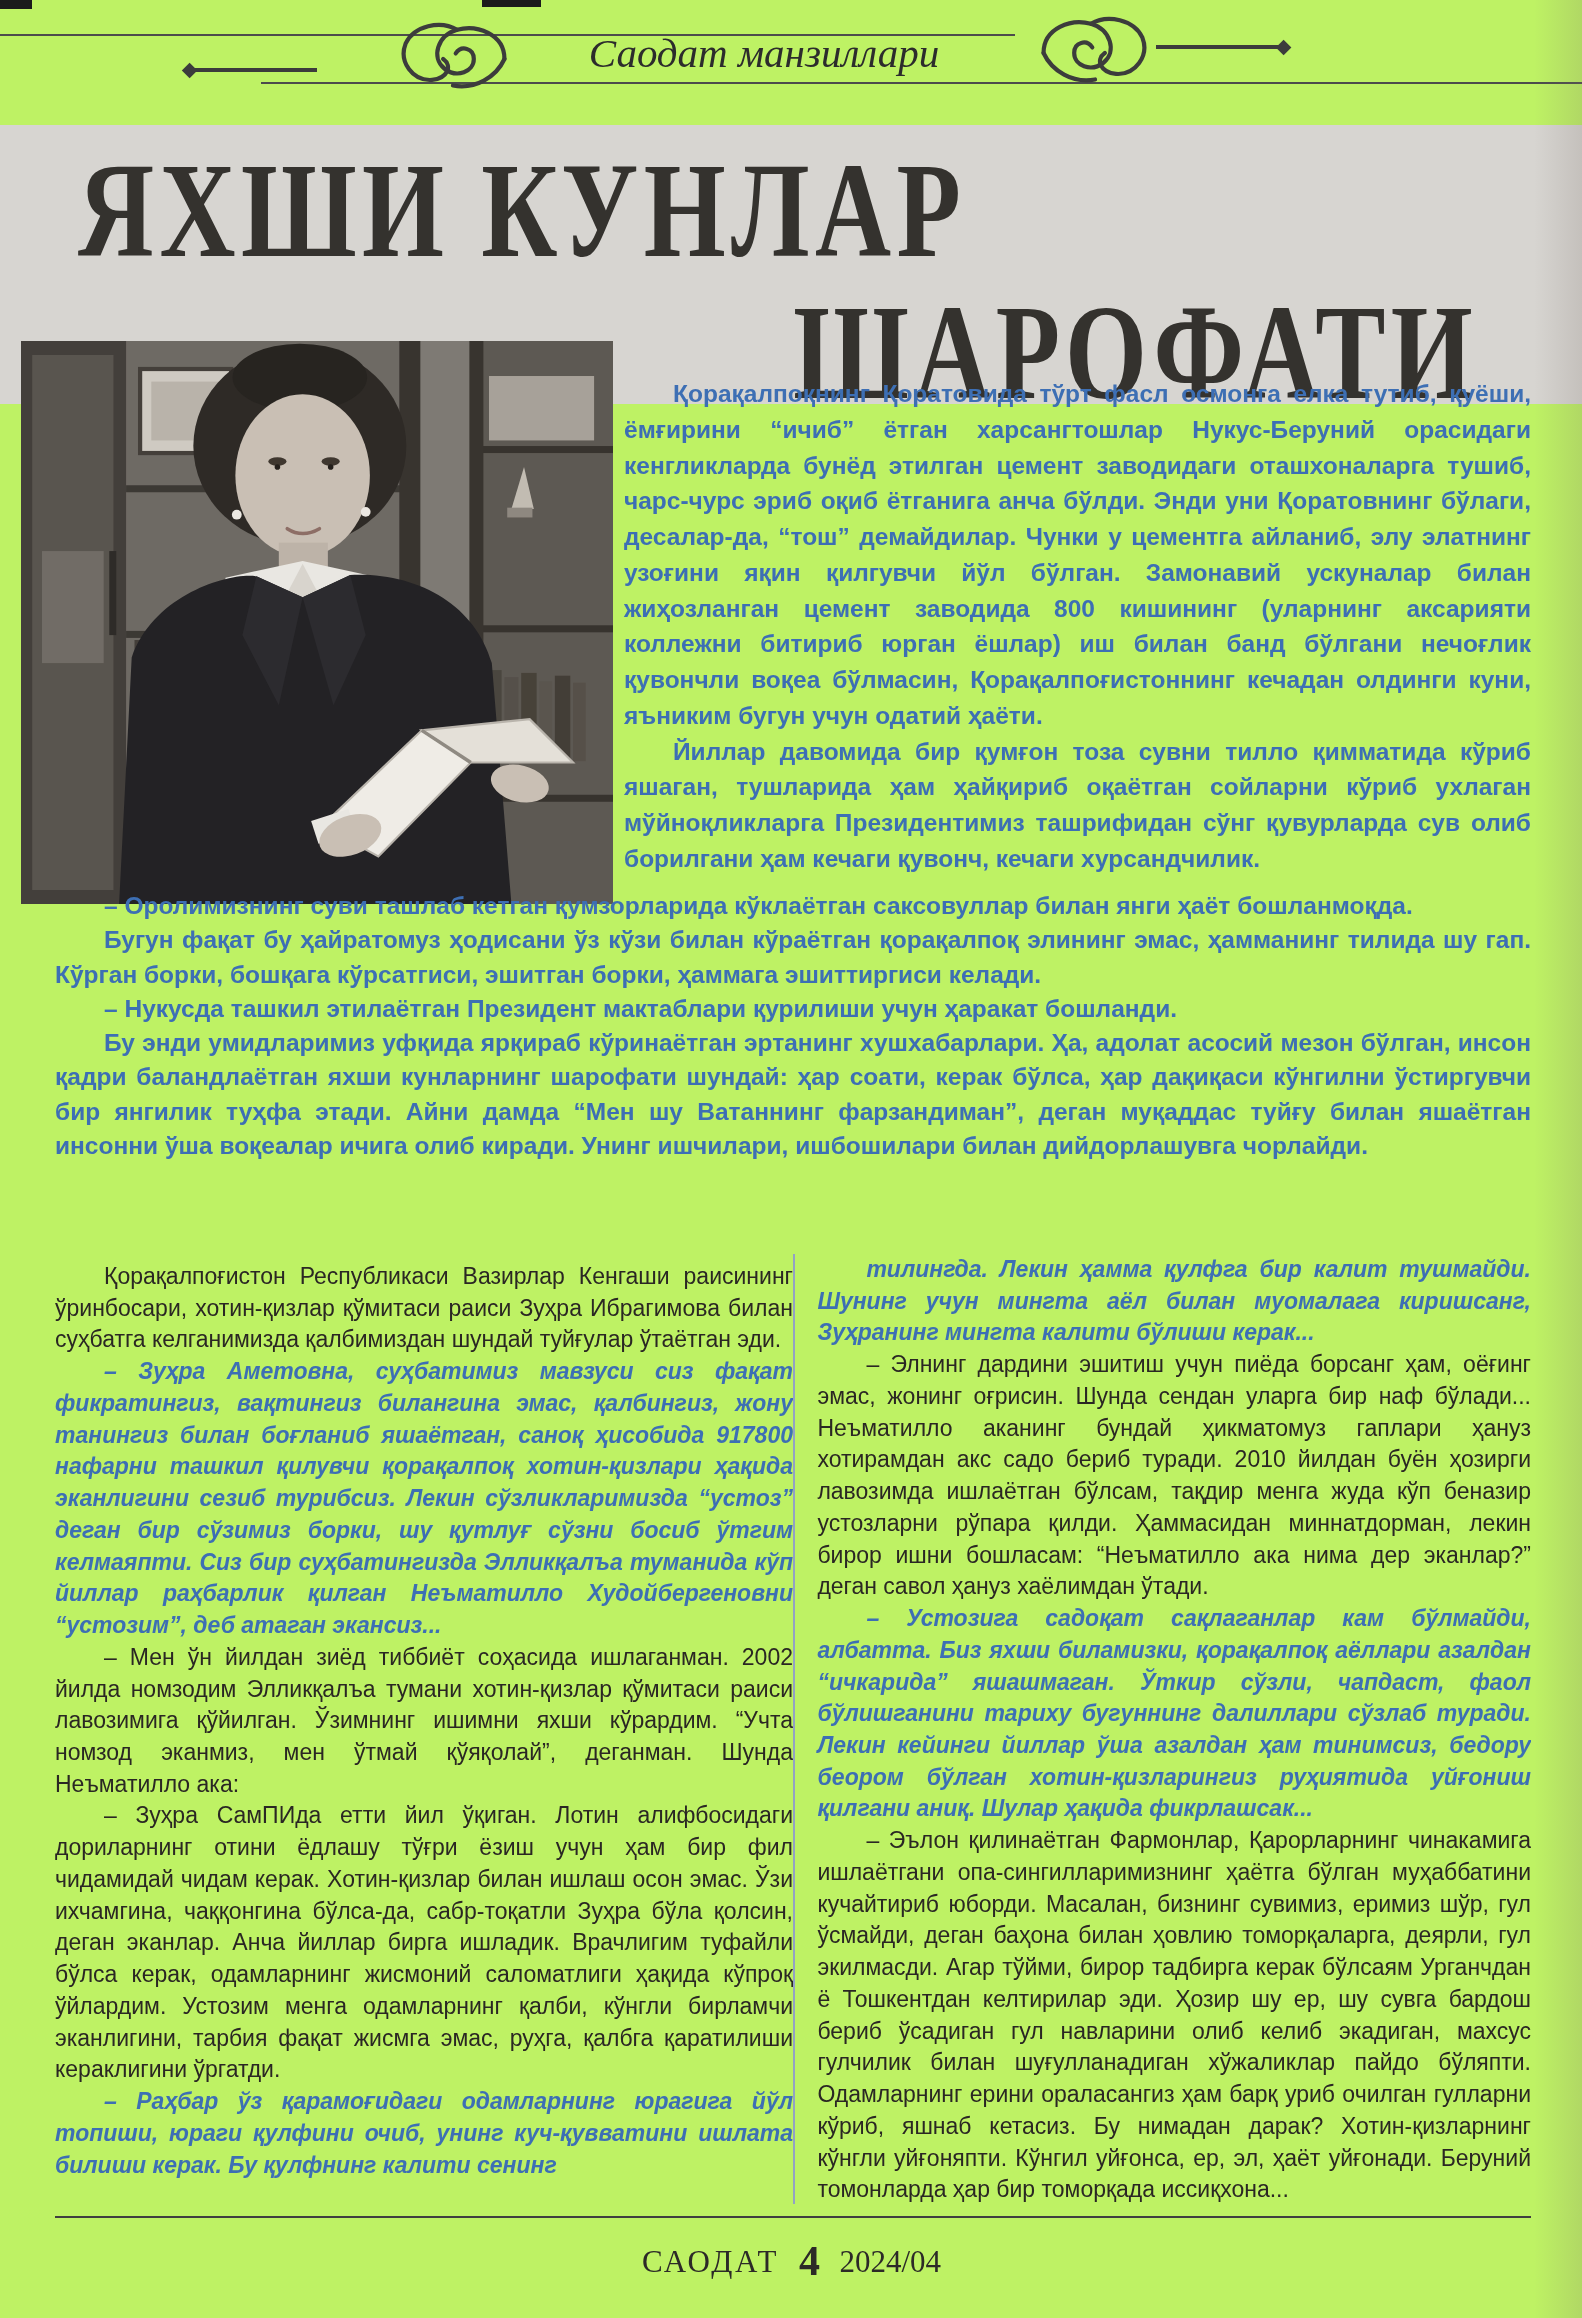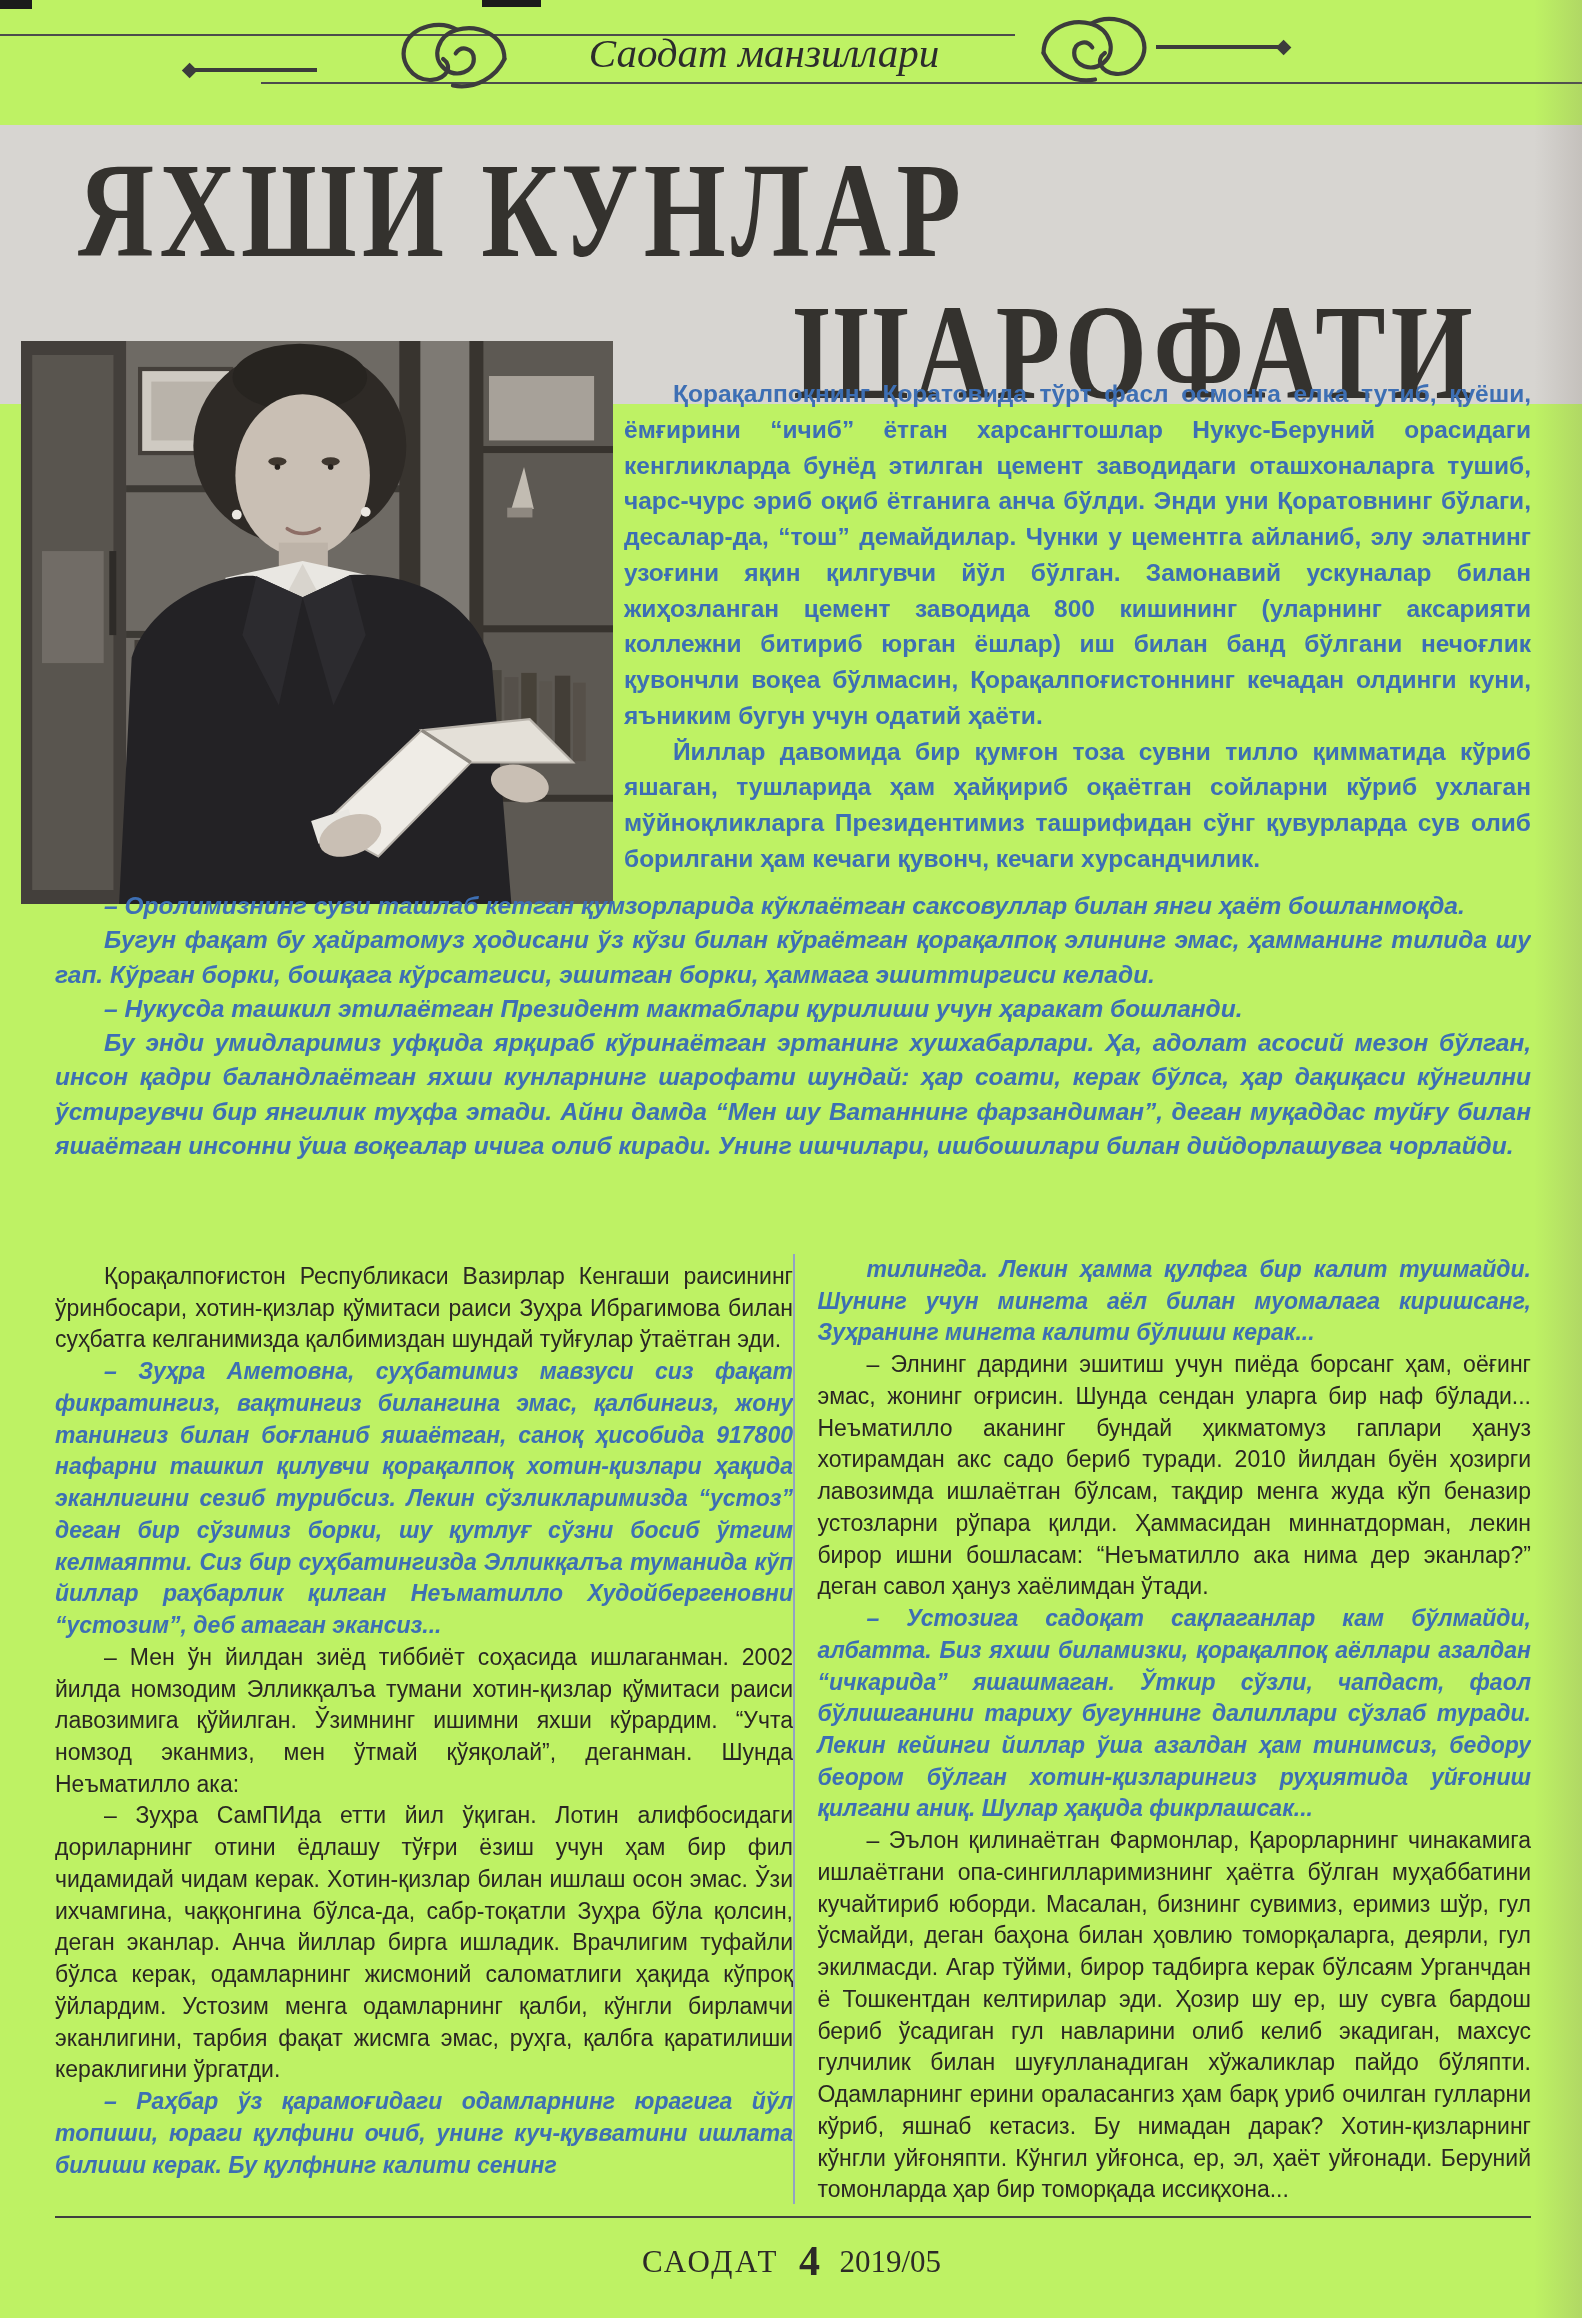--- a/index.html
+++ b/index.html
@@ -41,21 +41,21 @@
   .photo{position:absolute;top:341px;left:21px;width:592px;height:563px;margin:0;
          box-shadow:inset 0 0 0 1.4px rgba(40,35,30,.25);}
   .photo svg{display:block;width:100%;height:100%;}
 
   
   .lead{position:absolute;top:376px;left:55px;width:1476px;height:863px;overflow:hidden;
         color:#3d6fb4;font-weight:bold;text-align:justify;}
   .photo-spacer{float:left;width:569px;height:513px;}
   .lead p{margin:0;text-indent:49px;}
   .lead .lead-p{font-size:24.5px;line-height:1.46;}
-  .lead .lead-it{font-size:24.5px;font-style:italic;line-height:1.40;}
+  .lead .lead-it{font-size:24.5px;line-height:1.40;}
   .lead .clear{clear:left;}
 
   
   .columns{position:absolute;top:1254px;left:55px;width:1476px;height:950px;display:flex;overflow:hidden;}
   .col{width:50%;box-sizing:border-box;}
   .col-left{margin-top:7px;}
   .col-right{padding-left:22.4px;border-left:2.1px solid #93a2c4;}
   .col p{margin:0;text-indent:49px;text-align:justify;font-size:23px;line-height:1.38;}
   .col p.black{color:#2a2723;}
   .col p.blue{color:#3d6fb4;font-weight:bold;font-style:italic;}
@@ -196,18 +196,18 @@
       <p class="blue">тилингда. Лекин ҳамма қулфга бир калит тушмайди. Шунинг учун мингта аёл билан муомалага киришсанг, Зуҳранинг мингта калити бўлиши керак...</p>
       <p class="black">– Элнинг дардини эшитиш учун пиёда борсанг ҳам, оёғинг эмас, жонинг оғрисин. Шунда сендан уларга бир наф бўлади... Неъматилло аканинг бундай ҳикматомуз гаплари ҳануз хотирамдан акс садо бериб туради. 2010 йилдан буён ҳозирги лавозимда ишлаётган бўлсам, тақдир менга жуда кўп беназир устозларни рўпара қилди. Ҳаммасидан миннатдорман, лекин бирор ишни бошласам: “Неъматилло ака нима дер эканлар?” деган савол ҳануз хаёлимдан ўтади.</p>
       <p class="blue">– Устозига садоқат сақлаганлар кам бўлмайди, албатта. Биз яхши биламизки, қорақалпоқ аёллари азалдан “ичкарида” яшашмаган. Ўткир сўзли, чапдаст, фаол бўлишганини тариху бугуннинг далиллари сўзлаб туради. Лекин кейинги йиллар ўша азалдан ҳам тинимсиз, бедору беором бўлган хотин-қизларингиз руҳиятида уйғониш қилгани аниқ. Шулар ҳақида фикрлашсак...</p>
       <p class="black">– Эълон қилинаётган Фармонлар, Қарорларнинг чинакамига ишлаётгани опа-сингилларимизнинг ҳаётга бўлган муҳаббатини кучайтириб юборди. Масалан, бизнинг сувимиз, еримиз шўр, гул ўсмайди, деган баҳона билан ҳовлию томорқаларга, деярли, гул экилмасди. Агар тўйми, бирор тадбирга керак бўлсаям Урганчдан ё Тошкентдан келтирилар эди. Ҳозир шу ер, шу сувга бардош бериб ўсадиган гул навларини олиб келиб экадиган, махсус гулчилик билан шуғулланадиган хўжаликлар пайдо бўляпти. Одамларнинг ерини ораласангиз ҳам барқ уриб очилган гулларни кўриб, яшнаб кетасиз. Бу нимадан дарак? Хотин-қизларнинг кўнгли уйғоняпти. Кўнгил уйғонса, ер, эл, ҳаёт уйғонади. Беруний томонларда ҳар бир томорқада иссиқхона...</p>
     </div>
   </section>
 
   <footer>
     <div class="footer-rule"></div>
     <div class="footer-text">
-      <span class="mag">САОДАТ</span><span class="pageno">4</span><span class="issue">2019/05</span>
+      <span class="mag">САОДАТ</span><span class="pageno">4</span><span class="issue">2024/04</span>
     </div>
   </footer>
 
 </div>
 
 
 </body></html>

